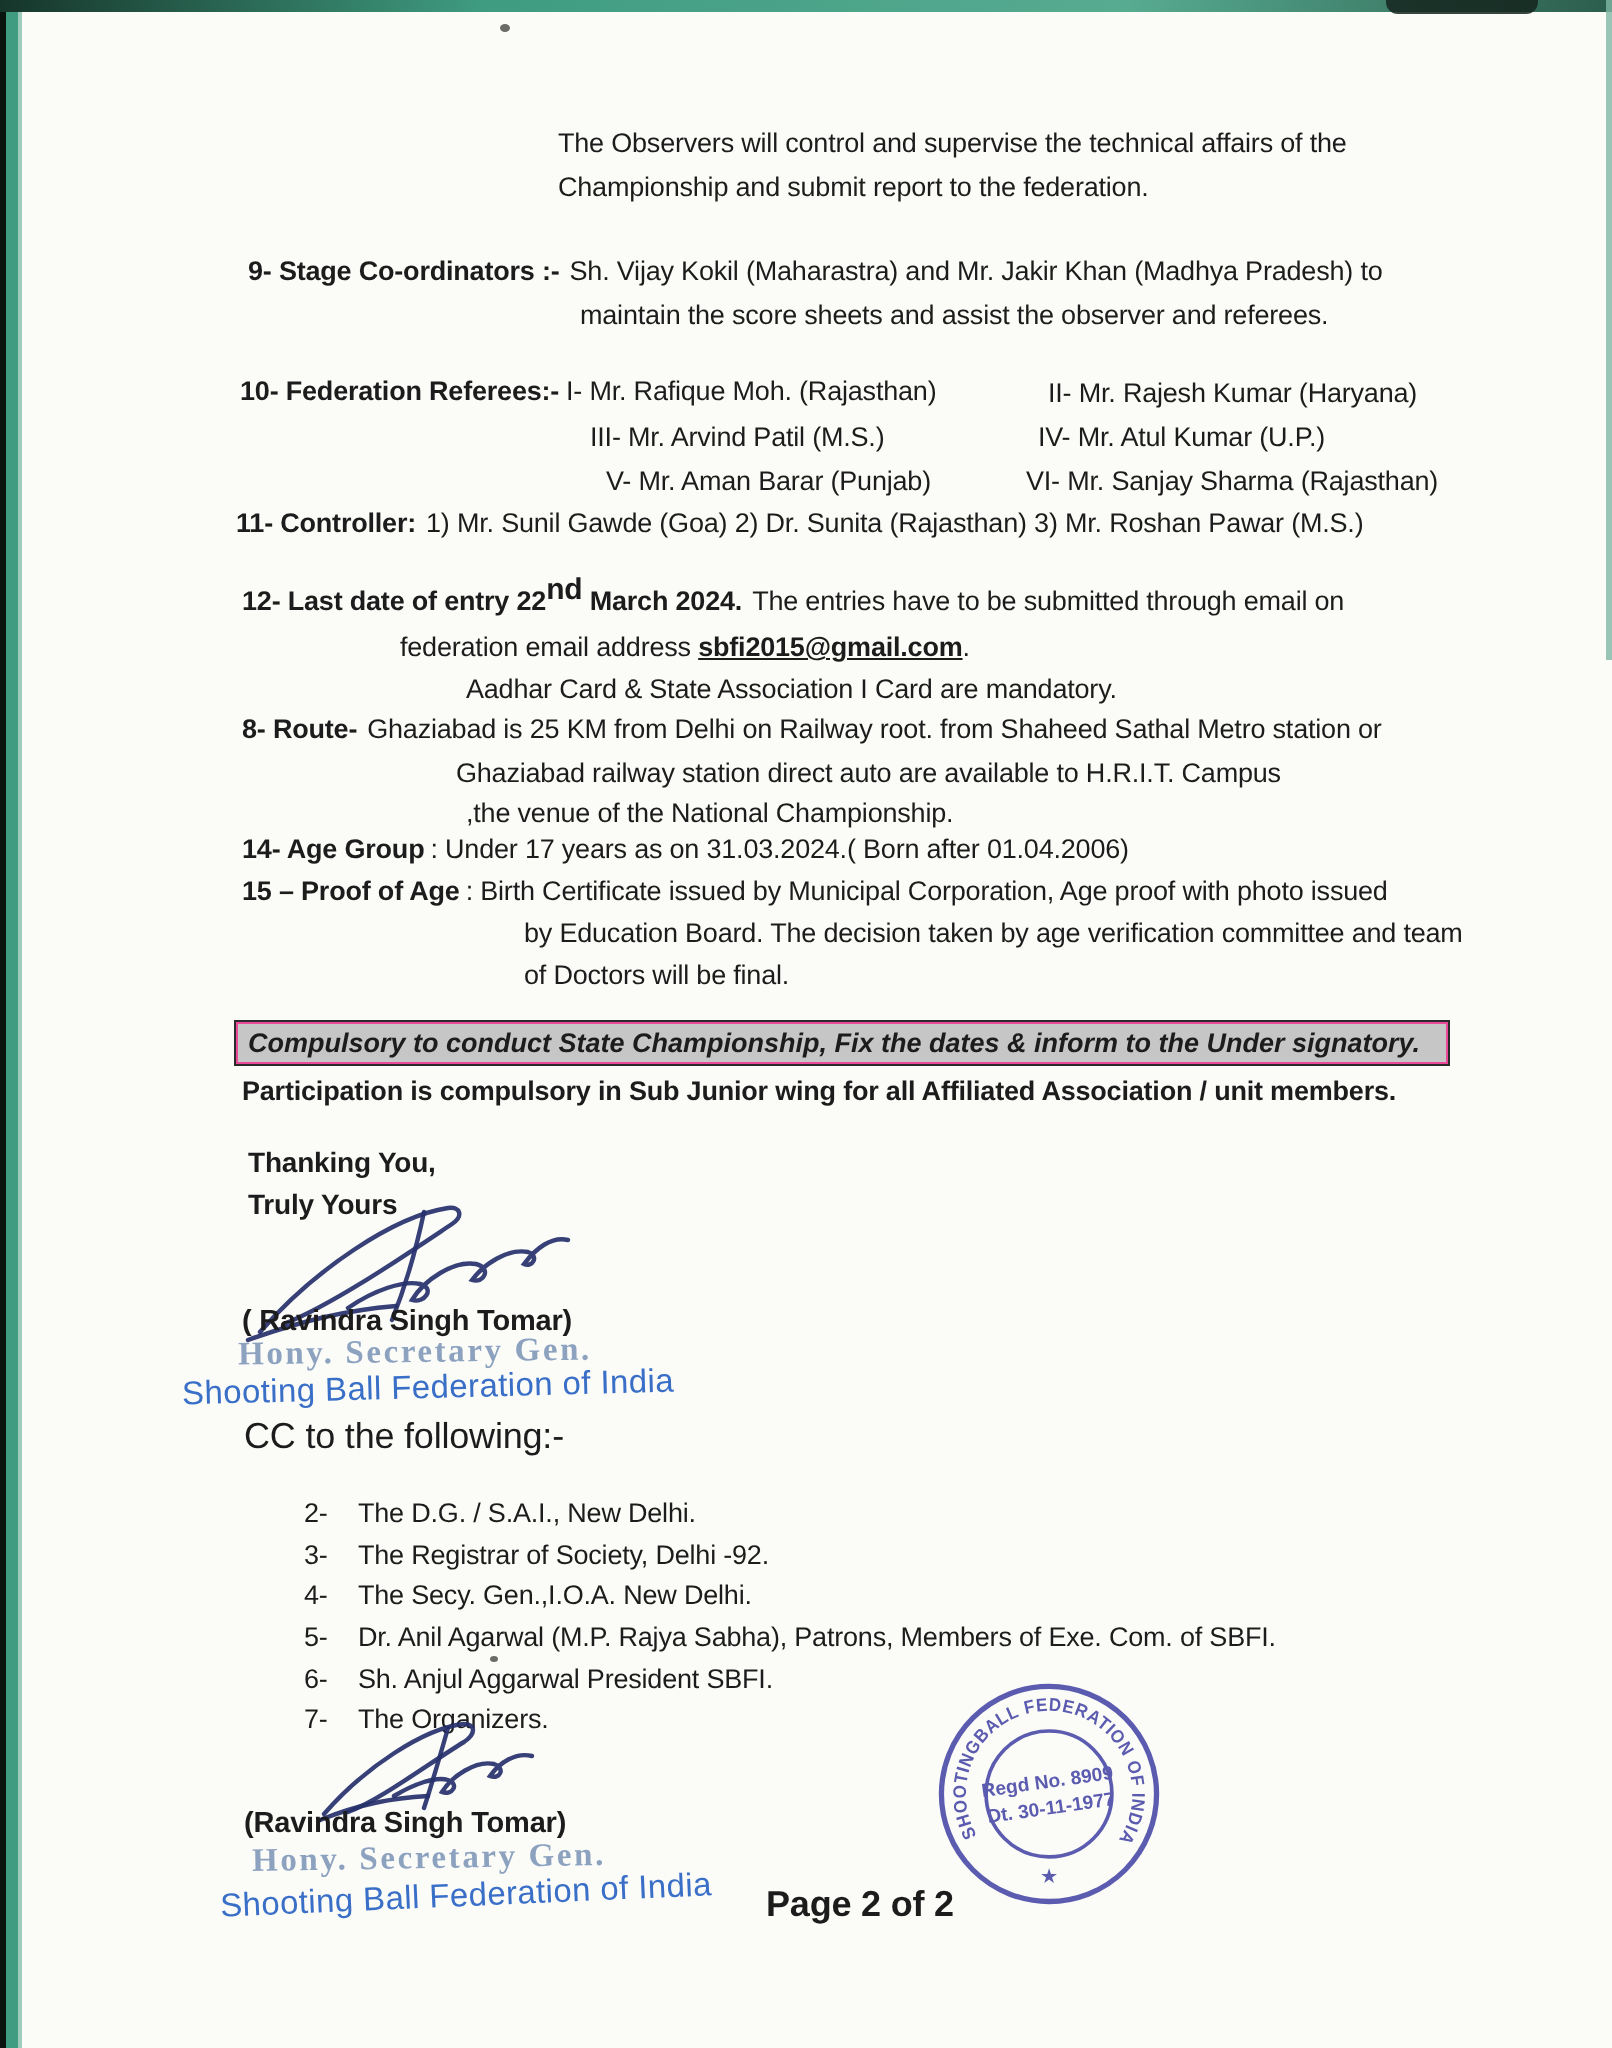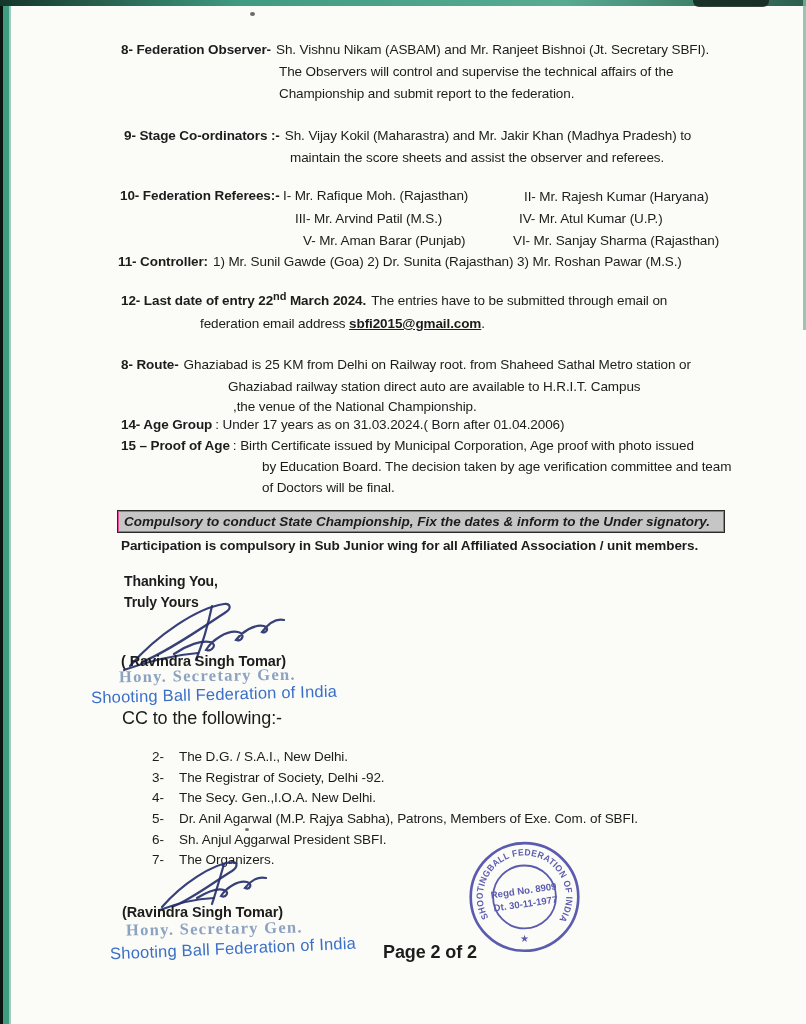--- a/index.html
+++ b/index.html
@@ -5,21 +5,21 @@
   html,body{margin:0;padding:0;background:#e9e9e7;}
   #page{
     position:relative;width:806px;height:1024px;margin:0 auto;
     background:var(--paper,#fbfbf8);overflow:hidden;
     font-family:"Liberation Sans",sans-serif;color:var(--ink,#1c1c1c);
   }
   .line{position:absolute;white-space:nowrap;font-size:13.5px;letter-spacing:-0.1px;line-height:1.25;}
   .b{font-weight:bold;}
   .gap{margin-left:5px;}
   .gap2{margin-left:3px;}
-  sup{font-size:11px;vertical-align:super;line-height:0;}
+  sup{font-size:15px;vertical-align:super;line-height:0;}
   .email{font-weight:bold;text-decoration:underline;}
   .notice-box{
     position:absolute;left:117px;top:510px;width:604px;
     border:1.5px solid #2a2a2a;background:#ec4899;padding:1px;
   }
   .notice-inner{
     display:block;background:var(--hl_gray,#c6c6c6);
     font-style:italic;font-weight:bold;font-size:13.5px;
     padding:2px 5px;white-space:nowrap;
   }
@@ -41,39 +41,39 @@
 
 <div id="page">
 
   <div class="edge" style="left:0;top:0;bottom:0;width:11px;background:linear-gradient(90deg,var(--teal_dark) 0 3px,var(--teal) 3px 9px,#9ecbbb 9px 11px);"></div>
   <div class="edge" style="left:0;top:0;right:0;height:6px;background:linear-gradient(90deg,#16352a,#3f9c80 30%,#57ab91 70%,#2c5d4c);"></div>
   <div class="edge" style="left:693px;top:0;width:76px;height:7px;background:#14241d;border-radius:0 0 6px 6px;opacity:.85;"></div>
   <div class="edge" style="right:0;top:0;width:3px;height:330px;background:#7fb8a5;opacity:.8;"></div>
   <div class="speck" style="left:250px;top:12px;width:5px;height:4px;"></div>
   <div class="speck" style="left:245px;top:828px;width:4px;height:3px;"></div>
 
-  <div class="line" style="left:121px;top:42px;"><span class="b">8- Federation Observer-</span><span class="gap">Sh. Vishnu Nikam (ASBAM) and Mr. Ranjeet Bishnoi (Jt. Secretary SBFI).</span></div>
   <div class="line" style="left:279px;top:86px;">Championship and submit report to the federation.</div>
   <div class="line" style="left:279px;top:64px;">The Observers will control and supervise the technical affairs of the</div>
 
   <div class="line" style="left:124px;top:128px;"><span class="b">9- Stage Co-ordinators :-</span><span class="gap">Sh. Vijay Kokil (Maharastra) and Mr. Jakir Khan (Madhya Pradesh)  to</span></div>
   <div class="line" style="left:290px;top:150px;">maintain the  score sheets and assist  the observer and referees.</div>
 
   <div class="line b" style="left:120px;top:188px;">10- Federation Referees:-</div>
   <div class="line" style="left:283px;top:188px;">I- Mr. Rafique Moh. (Rajasthan)</div>
   <div class="line" style="left:524px;top:189px;">II- Mr. Rajesh Kumar  (Haryana)</div>
   <div class="line" style="left:295px;top:211px;">III- Mr. Arvind Patil (M.S.)</div>
   <div class="line" style="left:519px;top:211px;">IV- Mr. Atul Kumar (U.P.)</div>
   <div class="line" style="left:303px;top:233px;">V- Mr. Aman Barar (Punjab)</div>
   <div class="line" style="left:513px;top:233px;">VI- Mr. Sanjay Sharma (Rajasthan)</div>
 
   <div class="line" style="left:118px;top:254px;"><span class="b">11- Controller:</span><span class="gap">1) Mr. Sunil Gawde (Goa)  2) Dr. Sunita (Rajasthan)  3) Mr. Roshan Pawar (M.S.)</span></div>
 
   <div class="line" style="left:121px;top:293px;"><span class="b"><span>12- Last date of entry 22</span><sup>nd</sup><span> March 2024.</span></span><span class="gap">The entries have to be submitted through email on</span></div>
   <div class="line" style="left:200px;top:316px;"><span>federation email address </span><span class="email">sbfi2015@gmail.com</span><span>.</span></div>
+  <div class="line" style="left:233px;top:337px;">Aadhar Card &amp; State Association I Card are mandatory.</div>
 
   <div class="line" style="left:121px;top:357px;"><span class="b">8- Route-</span><span class="gap">Ghaziabad is 25 KM from Delhi on Railway root. from Shaheed Sathal  Metro station or</span></div>
   <div class="line" style="left:228px;top:379px;">Ghaziabad railway station direct auto are available  to H.R.I.T. Campus</div>
   <div class="line" style="left:233px;top:399px;">,the venue of the National Championship.</div>
 
   <div class="line" style="left:121px;top:417px;"><span class="b">14- Age Group</span><span class="gap2">: Under 17 years as on 31.03.2024.( Born after 01.04.2006)</span></div>
 
   <div class="line" style="left:121px;top:438px;"><span class="b">15 – Proof of Age</span><span class="gap2">:  Birth Certificate issued by Municipal Corporation, Age proof with photo issued</span></div>
   <div class="line" style="left:262px;top:459px;">by Education Board. The decision taken by age verification committee and team</div>
   <div class="line" style="left:262px;top:480px;">of Doctors will be final.</div>

